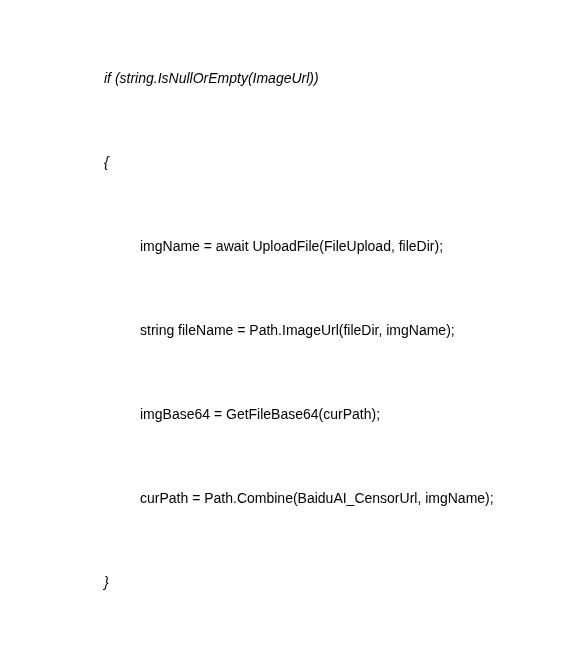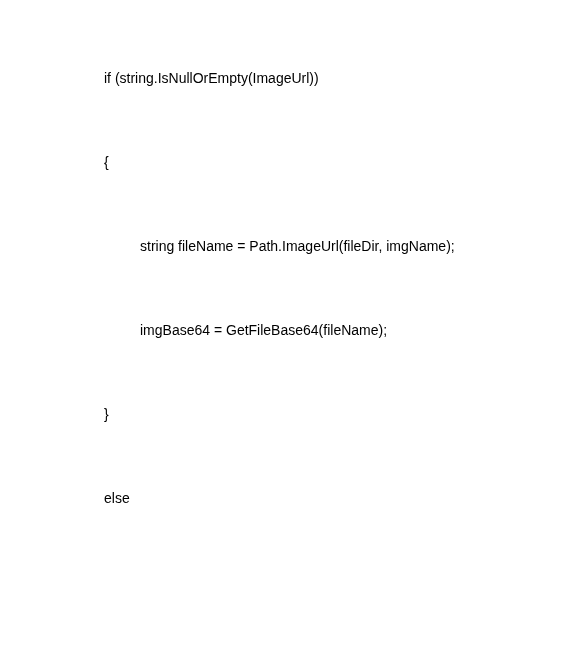--- a/index.html
+++ b/index.html
@@ -18,31 +18,33 @@
       padding: 8px 0;
     }
     .code-container {
       white-space: pre;
       line-height: 2.0;
     }
     .line {
       display: block;
       padding: 0;
     }
-    .indent-1 { padding-left: 104px; }
+    .indent-1 { padding-left: 104px; font-style: italic; }
     .indent-2 { padding-left: 140px; }
   </style>
 </head>
 <body>
 
 <div class="code-container">
   <span class="line indent-1">if (string.IsNullOrEmpty(ImageUrl))</span>
   <span class="line indent-1">{</span>
+  <span class="line indent-2">imgName = await UploadFile(FileUpload, fileDir);</span>
   <span class="line indent-2">string fileName = Path.ImageUrl(fileDir, imgName);</span>
-  <span class="line indent-2">imgBase64 = GetFileBase64(fileName);</span>
+  <span class="line indent-2">imgBase64 = GetFileBase64(curPath);</span>
+  <span class="line indent-2">curPath = Path.Combine(BaiduAI_CensorUrl, imgName);</span>
   <span class="line indent-1">}</span>
   <span class="line indent-1">else</span>
   
   
   <span class="line indent-1"></span>
   
   
   
   <span class="line indent-1"></span>
   

